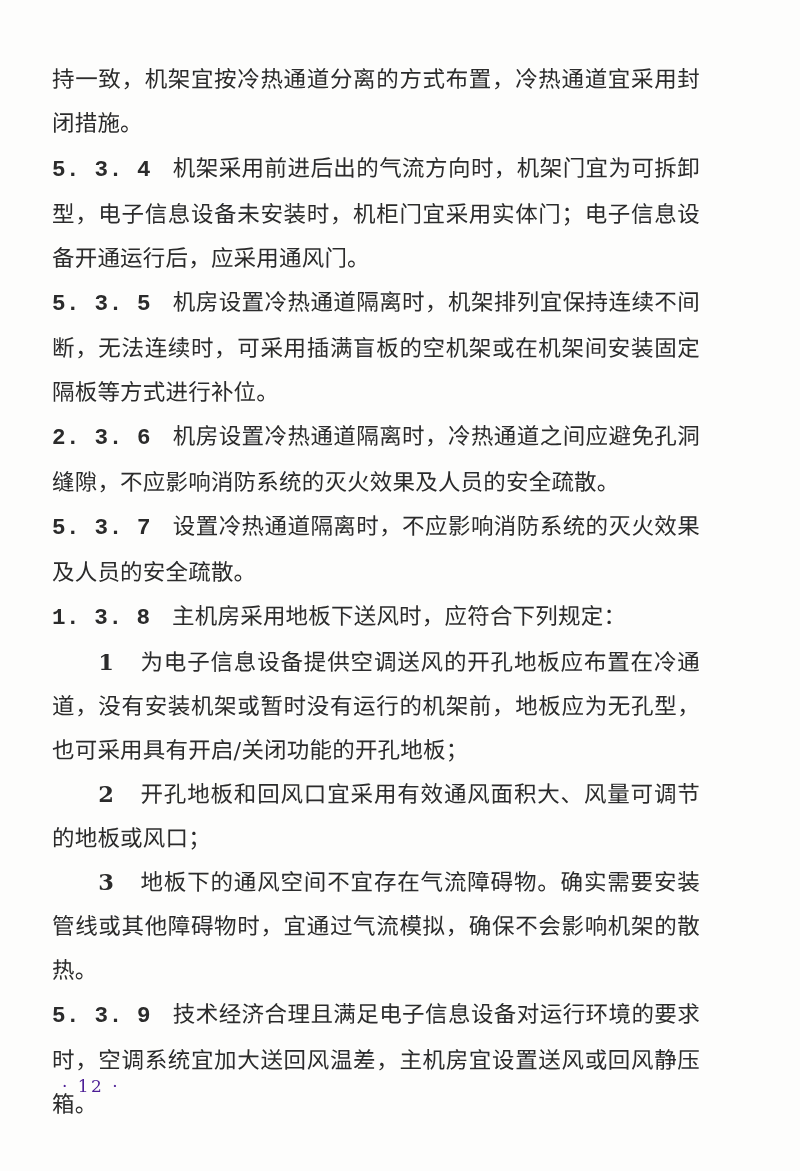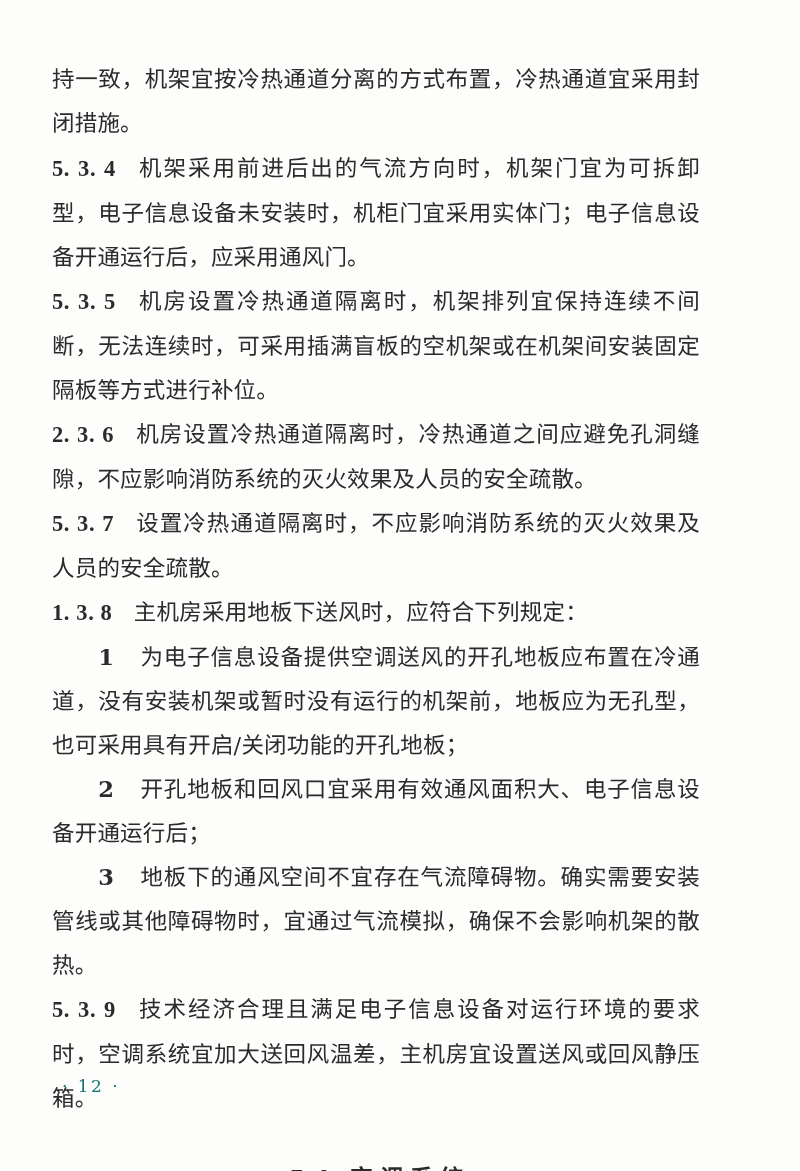--- a/index.html
+++ b/index.html
@@ -38,21 +38,21 @@
     line-height: 44px;
     text-align: justify;
     text-justify: inter-character;
     text-align-last: left;
     letter-spacing: 0.2px;
     word-break: break-all;
   }
 
   
   .clause-no {
-    font-family: Liberation Serif, serif;
+    font-family: Liberation Mono, monospace;
     font-weight: 700;
     letter-spacing: 0.6px;
     white-space: nowrap;
     margin-right: 0.95em;
   }
 
   
   .para.listitem {
     text-indent: 2.05em;
   }
@@ -85,35 +85,35 @@
   .spacer-before-heading { height: 36px; }
 
   #page-footer {
     position: absolute;
     left: 62px;
     top: 1074px;
     font-size: 17px;
     line-height: 24px;
     letter-spacing: 2.5px;
     font-family: "DejaVu Serif", "Liberation Serif", serif;
-    color: #0f766e;
+    color: #4c1d95;
   }
 </style>
 </head>
 <body style="color: rgb(43, 43, 43);">
 
 <div id="page-sheet" style="background: rgb(253, 253, 252);">
   <div id="page-body">
       <p class="para plain"><span>持一致，机架宜按冷热通道分离的方式布置，冷热通道宜采用封闭措施。</span></p>
       <p class="para"><span class="clause-no">5. 3. 4</span><span>机架采用前进后出的气流方向时，机架门宜为可拆卸型，电子信息设备未安装时，机柜门宜采用实体门；电子信息设备开通运行后，应采用通风门。</span></p>
       <p class="para"><span class="clause-no">5. 3. 5</span><span>机房设置冷热通道隔离时，机架排列宜保持连续不间断，无法连续时，可采用插满盲板的空机架或在机架间安装固定隔板等方式进行补位。</span></p>
       <p class="para"><span class="clause-no">2. 3. 6</span><span>机房设置冷热通道隔离时，冷热通道之间应避免孔洞缝隙，不应影响消防系统的灭火效果及人员的安全疏散。</span></p>
       <p class="para"><span class="clause-no">5. 3. 7</span><span>设置冷热通道隔离时，不应影响消防系统的灭火效果及人员的安全疏散。</span></p>
       <p class="para"><span class="clause-no">1. 3. 8</span><span>主机房采用地板下送风时，应符合下列规定：</span></p>
       <p class="para listitem"><span class="item-no">1</span><span>为电子信息设备提供空调送风的开孔地板应布置在冷通道，没有安装机架或暂时没有运行的机架前，地板应为无孔型，也可采用具有开启/关闭功能的开孔地板；</span></p>
-      <p class="para listitem"><span class="item-no">2</span><span>开孔地板和回风口宜采用有效通风面积大、电子信息设备开通运行后；</span></p>
+      <p class="para listitem"><span class="item-no">2</span><span>开孔地板和回风口宜采用有效通风面积大、风量可调节的地板或风口；</span></p>
       <p class="para listitem"><span class="item-no">3</span><span>地板下的通风空间不宜存在气流障碍物。确实需要安装管线或其他障碍物时，宜通过气流模拟，确保不会影响机架的散热。</span></p>
       <p class="para"><span class="clause-no">5. 3. 9</span><span>技术经济合理且满足电子信息设备对运行环境的要求时，空调系统宜加大送回风温差，主机房宜设置送风或回风静压箱。</span></p>
       <div class="spacer-before-heading"></div>
       <div class="section-heading"><span class="sec-num">5.4</span><span class="sec-title">空调系统</span></div>
     </div>
   <div id="page-footer">· 12 ·</div>
 </div>
 
 </body></html>

